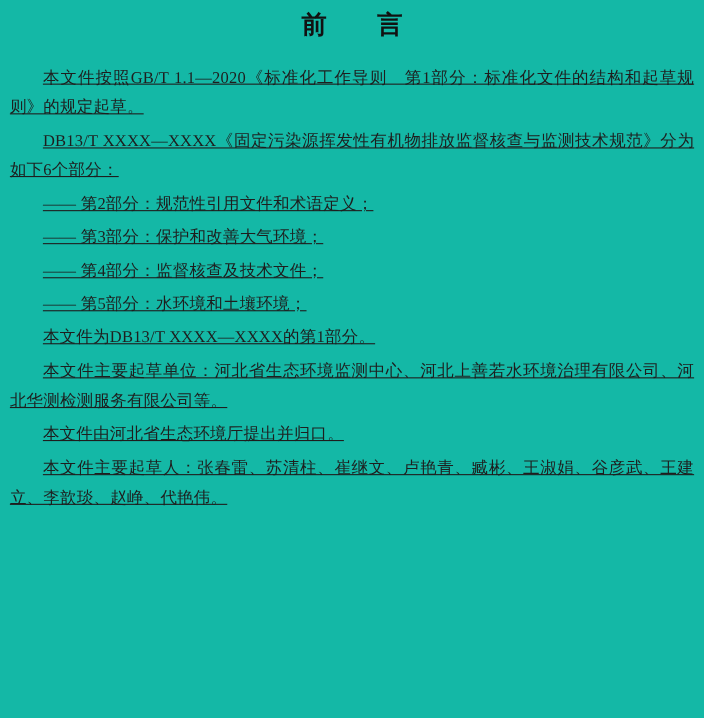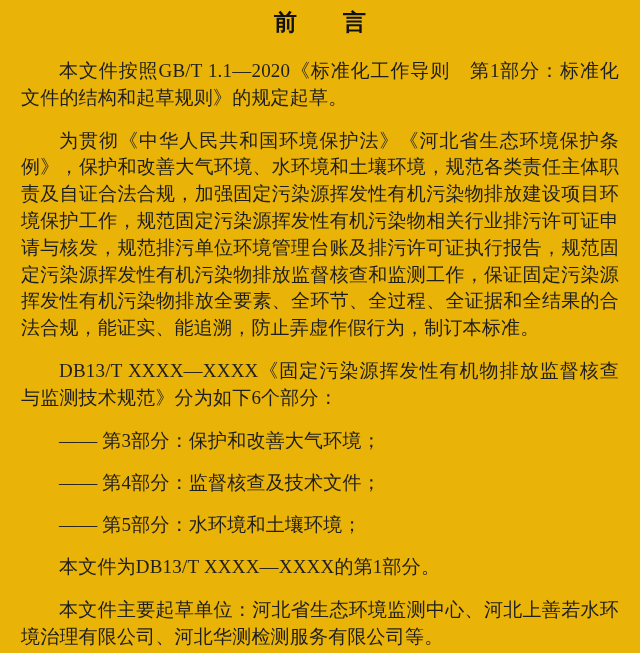--- a/index.html
+++ b/index.html
@@ -12,64 +12,65 @@
     height: 653px;
     overflow: hidden;
     font-family: "Liberation Serif", "DejaVu Serif", serif;
     color: #1e1e1e;
   }
   .page {
     box-sizing: border-box;
     width: 640px;
     height: 653px;
     padding: 6px 5px 0 5px;
-    background: #eab308;
+    background: #14b8a6;
   }
   .doc-title {
     margin: 2px 0 0 0;
     text-align: center;
     font-size: 23px;
     line-height: 30px;
     font-weight: 700;
     color: #111111;
   }
   .content {
     margin-top: 20px;
   }
   .para {
-    margin: 16px;
-    font-size: 19px;
+    margin: 4px;
+    font-size: 15px;
     line-height: 26.8px;
     text-align: justify;
     text-indent: 2em;
     letter-spacing: 0.2px;
     word-break: break-all;
+    text-decoration: underline;
   }
   .parts-list {
     margin: 0;
   }
   .list-item {
     line-height: 26.2px;
   }
 </style>
 </head>
 <body>
 
 <div class="page">
   <h1 class="doc-title">前　　言</h1>
 
   <div class="content">
 
     <p class="para">本文件按照GB/T 1.1—2020《标准化工作导则　第1部分：标准化文件的结构和起草规则》的规定起草。</p>
 
-    <p class="para">为贯彻《中华人民共和国环境保护法》《河北省生态环境保护条例》，保护和改善大气环境、水环境和土壤环境，规范各类责任主体职责及自证合法合规，加强固定污染源挥发性有机污染物排放建设项目环境保护工作，规范固定污染源挥发性有机污染物相关行业排污许可证申请与核发，规范排污单位环境管理台账及排污许可证执行报告，规范固定污染源挥发性有机污染物排放监督核查和监测工作，保证固定污染源挥发性有机污染物排放全要素、全环节、全过程、全证据和全结果的合法合规，能证实、能追溯，防止弄虚作假行为，制订本标准。</p>
 
     <p class="para">DB13/T XXXX—XXXX《固定污染源挥发性有机物排放监督核查与监测技术规范》分为如下6个部分：</p>
 
     <div class="parts-list">
+      <p class="para list-item">—— 第2部分：规范性引用文件和术语定义；</p>
       <p class="para list-item">—— 第3部分：保护和改善大气环境；</p>
       <p class="para list-item">—— 第4部分：监督核查及技术文件；</p>
       <p class="para list-item">—— 第5部分：水环境和土壤环境；</p>
     </div>
 
 
     <p class="para">本文件为DB13/T XXXX—XXXX的第1部分。</p>
 
     <p class="para">本文件主要起草单位：河北省生态环境监测中心、河北上善若水环境治理有限公司、河北华测检测服务有限公司等。</p>
 

